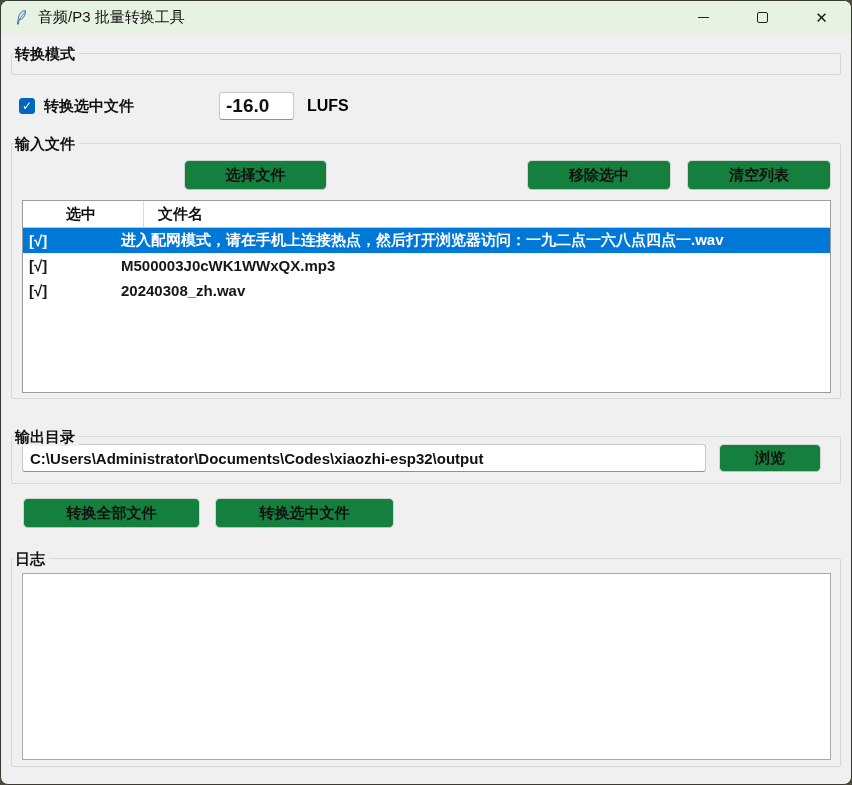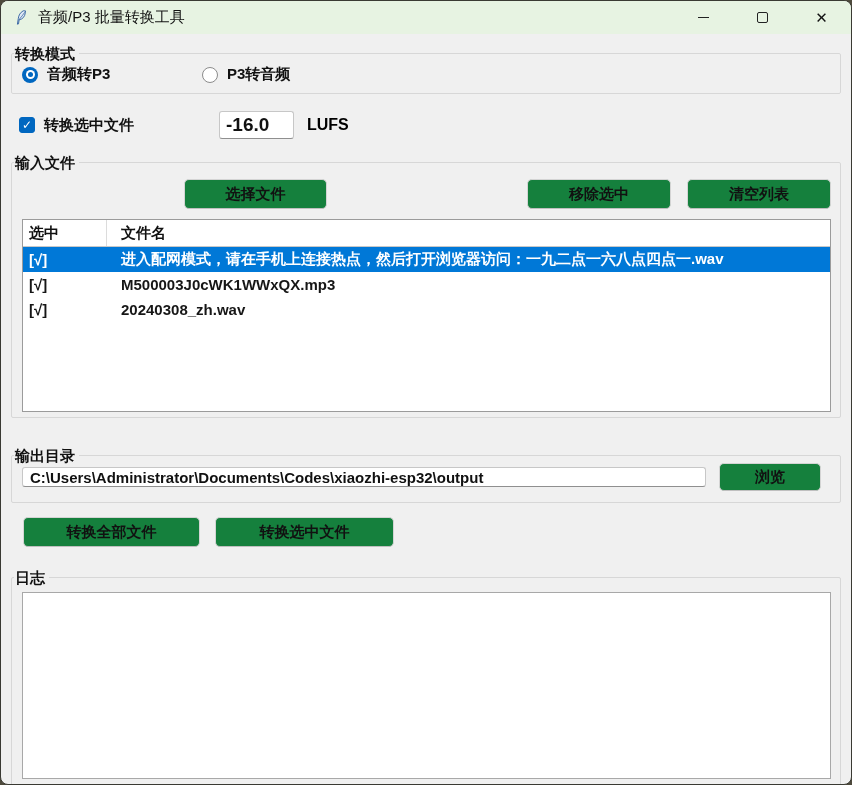--- a/index.html
+++ b/index.html
@@ -44,32 +44,32 @@
   .lufs-label{margin-left:13px;font-size:16px;font-weight:700;color:#000000;}
   
   .input-group{margin-top:23px;padding:16px 9px 5px 10px;}
   .btn{background:#15803d;border:1px solid #d4d4d4;border-bottom-color:#bfbfbf;border-radius:5px;
     font-family:inherit;font-size:15px;font-weight:700;color:#111;cursor:default;}
   .btn-row{display:flex;align-items:center;}
   .select-btn{margin-left:162px;width:143px;height:30px;}
   .remove-btn{margin-left:auto;width:144px;height:30px;}
   .clear-btn{margin-left:16px;width:144px;height:30px;}
   .filelist{margin-top:10px;border:1px solid #9b9b9b;background:#fff;height:193px;overflow:hidden;}
-  .thead{display:flex;height:27px;background:#fff;border-bottom:1px solid #c8c8c8;}
+  .thead{display:flex;height:27px;background:#fff;border-bottom:1px solid #c8c8c8;padding-left:37px;}
   .th{display:flex;align-items:center;font-size:15px;font-weight:700;color:#111;}
   .col-check{width:84px;padding-left:6px;flex:0 0 84px;}
   .th.col-check{border-right:1px solid #dcdcdc;height:100%;}
   .col-name{flex:1;padding-left:14px;overflow:hidden;white-space:nowrap;}
   .trow{display:flex;height:25px;align-items:center;font-size:15px;font-weight:700;color:#161616;}
   .trow.selected{background:#0078d7;color:#fff;}
   .td{overflow:hidden;white-space:nowrap;}
   
   .output-group{margin-top:37px;padding:7px 9px 11px 10px;}
   .output-row{display:flex;align-items:center;}
-  .path-input{width:684px;height:20px;border:1px solid #c7c7c7;border-bottom-color:#8f8f8f;
+  .path-input{width:684px;height:28px;border:1px solid #c7c7c7;border-bottom-color:#8f8f8f;
     border-radius:3px;background:#fff;font-family:inherit;font-size:15px;font-weight:700;
     color:#111;padding:0 7px;}
   .browse-btn{margin-left:13px;width:102px;height:28px;}
   
   .action-row{display:flex;margin:14px 0 0 22px;gap:15px;}
   .action-btn1{width:177px;height:30px;}
   .action-btn2{width:179px;height:30px;}
   
   .log-group{margin-top:30px;padding:14px 9px 6px 10px;height:209px;}
   .log-area{background:#fff;border:1px solid #a8a8a8;height:187px;width:100%;
@@ -98,30 +98,20 @@
       <button class="win-btn">
         <span class="close-glyph">✕</span>
       </button>
     </div>
   </div>
 
   <div class="content">
 
     <div class="group mode-group">
       <span class="group-label">转换模式</span>
-      <div class="radio-row">
-        <label class="radio-item first">
-          <span class="radio checked"></span>
-          <span>音频转P3</span>
-        </label>
-        <label class="radio-item">
-          <span class="radio"></span>
-          <span>P3转音频</span>
-        </label>
-      </div>
     </div>
 
     <div class="loudness-row">
       <label class="check-item">
         <span class="checkbox checked">✓</span>
         <span>转换选中文件</span>
       </label>
       <input class="lufs-input" value="-16.0" style="">
       <span class="lufs-label">LUFS</span>
     </div>

